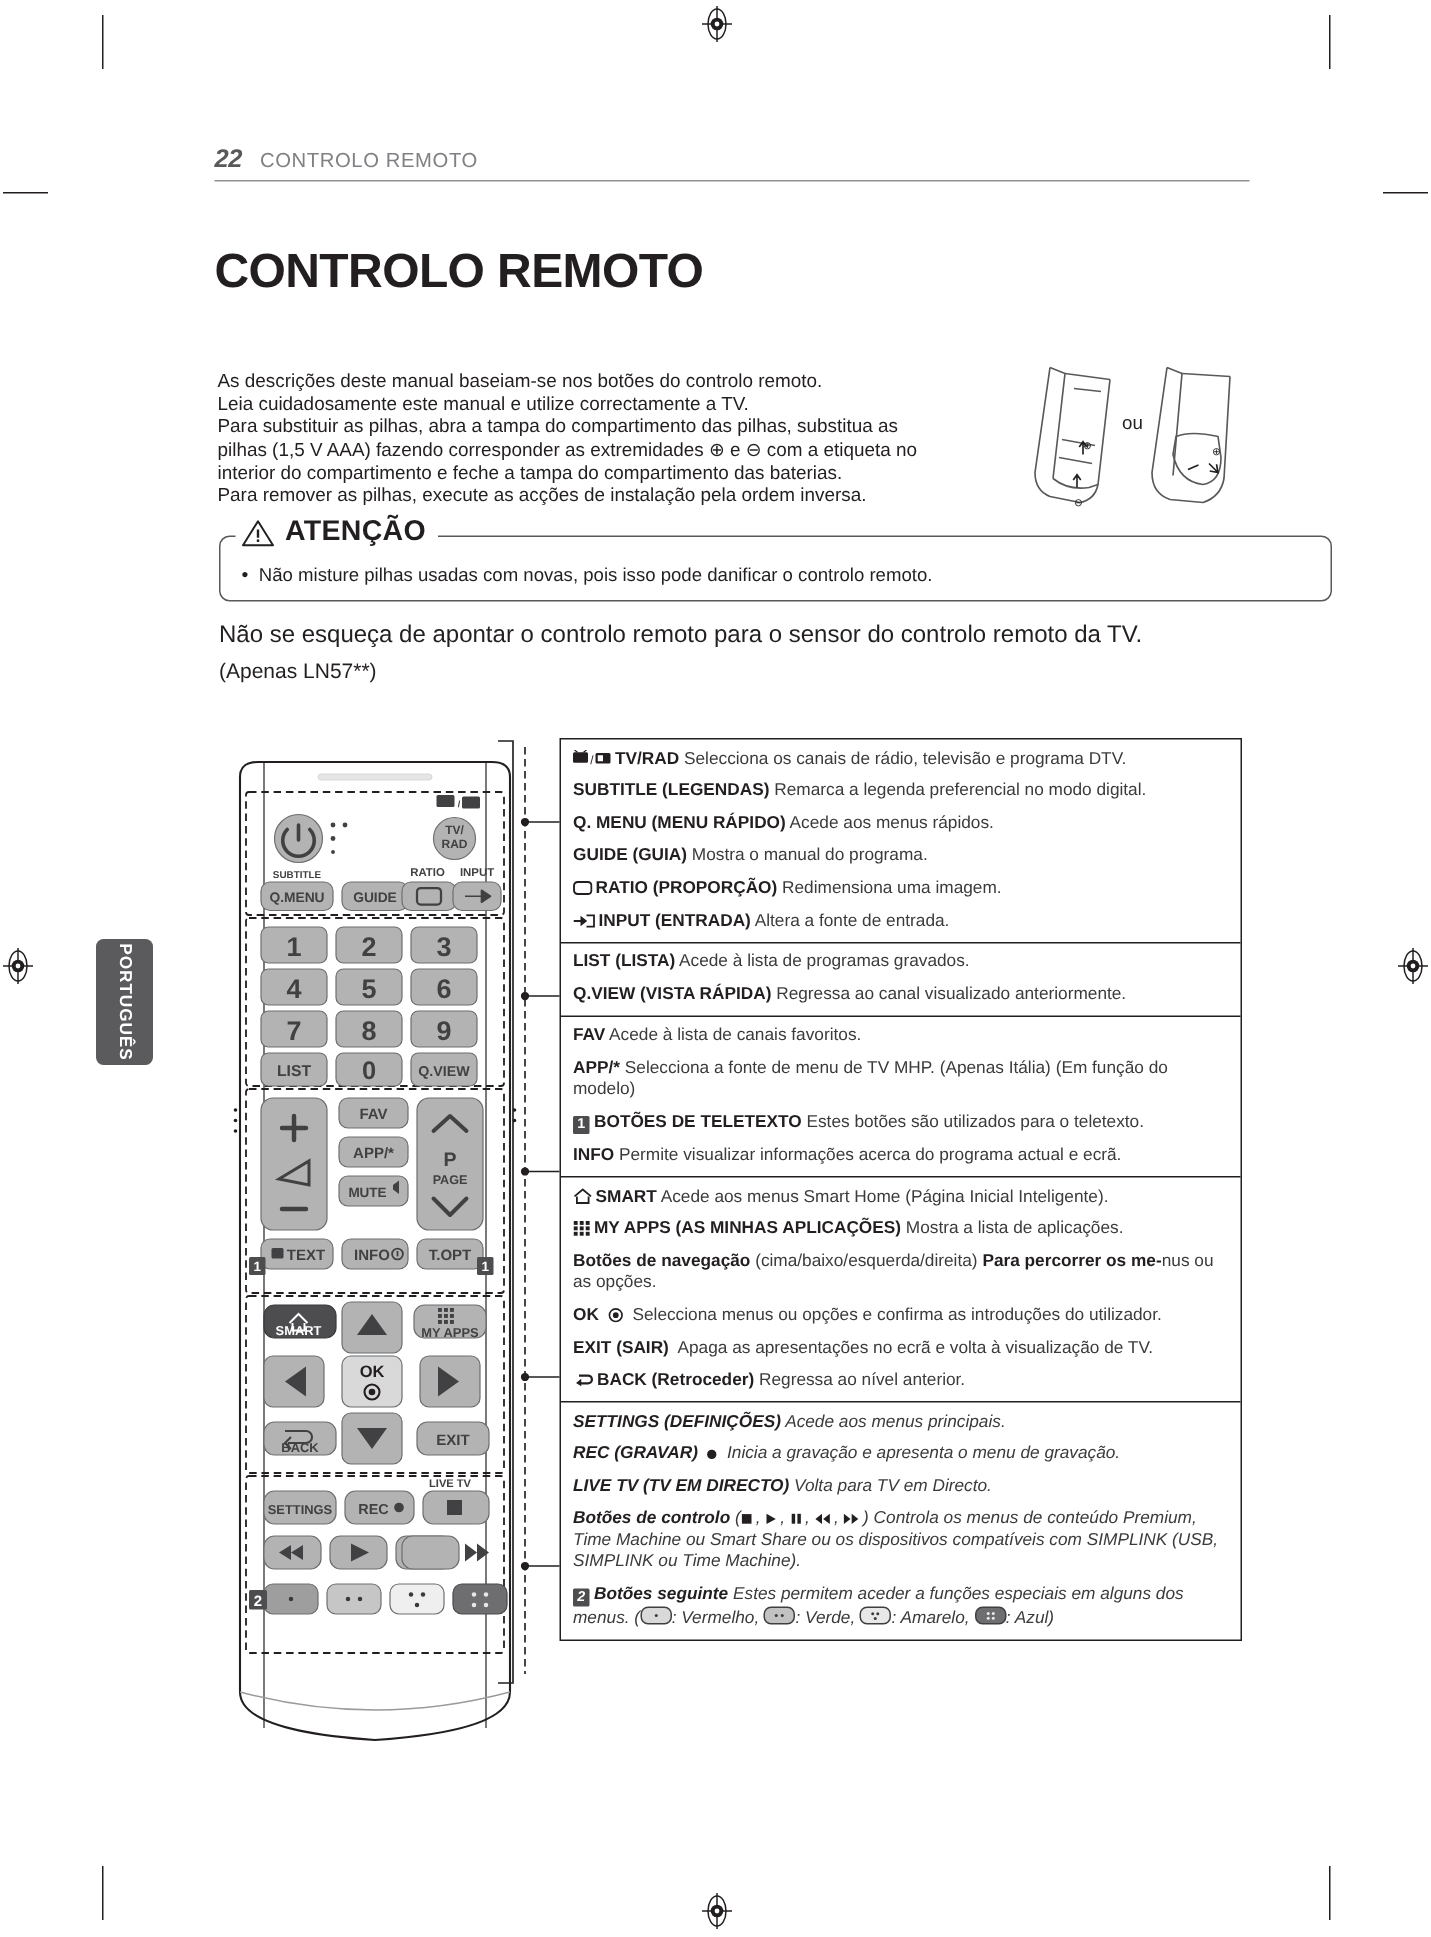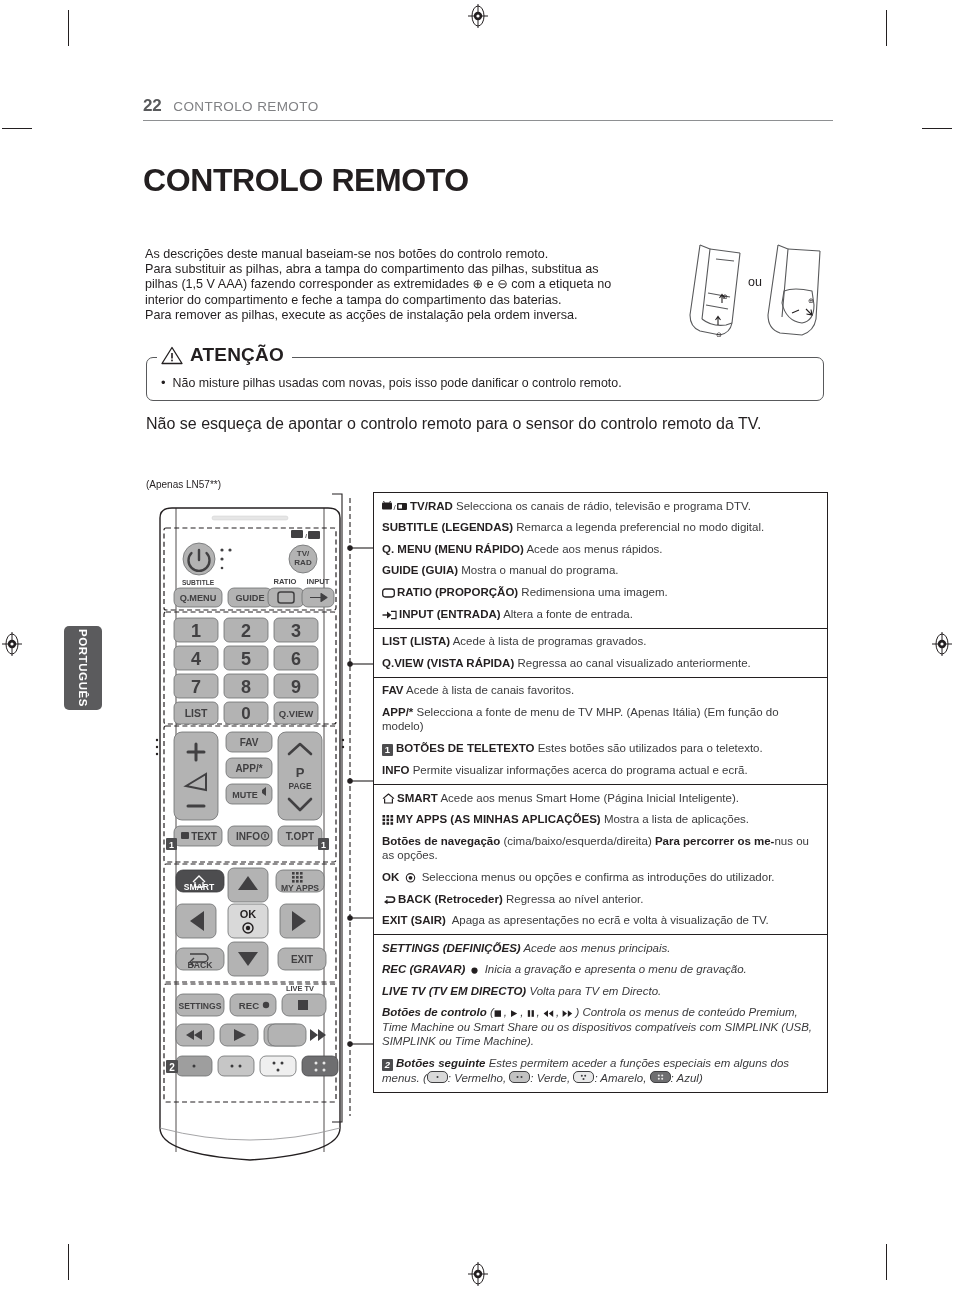--- a/index.html
+++ b/index.html
@@ -20,21 +20,21 @@
   .reg { position:absolute; width:20px; height:24px; }
   .reg svg { display:block; }
 
   
   .page-header {
     position:absolute; left:143px; top:96px; width:690px;
     border-bottom:1px solid #8e9092;
     padding-bottom:4px;
     display:flex; align-items:baseline; gap:12px;
   }
-  .page-num { font-size:17px; font-weight:bold; color:#58595b; letter-spacing:-0.3px;}
+  .page-num { font-size:17px; font-weight:bold; color:#58595b; letter-spacing:-0.3px;font-style:italic;}
   .page-head-title { font-size:13.5px; color:#808184; letter-spacing:0.4px; }
 
   .chapter-title {
     position:absolute; left:143px; top:162px;
     font-size:32px; font-weight:bold; letter-spacing:-0.4px; color:#231f20;
   }
 
   
   .intro {
     position:absolute; left:145px; top:247px; width:545px;
@@ -44,21 +44,21 @@
 
   
   .battery-illo { position:absolute; left:686px; top:243px; width:148px; height:100px; }
   .battery-illo svg { display:block; }
   .ou-label {
     position:absolute; left:748px; top:275px; font-size:12.5px; color:#231f20;
   }
 
   
   .caution {
-    position:absolute; left:146px; top:357px; width:678px; height:44px;
+    position:absolute; left:146px; top:357px; width:742px; height:44px;
     border:1.2px solid #58595b; border-radius:7px;
     box-sizing:border-box;
   }
   .caution-legend {
     position:absolute; left:10px; top:-16px; height:26px;
     background:#ffffff; padding:0 8px 0 4px;
     display:flex; align-items:center; gap:7px;
   }
   .warn-tri { width:22px; height:19px; }
   .caution-title { font-size:19px; font-weight:bold; letter-spacing:0.2px; }
@@ -66,21 +66,21 @@
     position:absolute; left:14px; top:18px; right:10px;
     font-size:12.4px; line-height:15px;
     display:flex; gap:7px;
   }
   .bullet { font-size:13px; line-height:14px; }
 
   .note1 {
     position:absolute; left:146px; top:415px; font-size:16px;
   }
   .note2 {
-    position:absolute; left:146px; top:439px; font-size:10px;margin-top:40px;
+    position:absolute; left:146px; top:439px; font-size:14px;
   }
 
   
   .remote-wrap { position:absolute; left:152px; top:504px; width:200px; height:660px; }
   .remote-wrap svg { display:block; }
 
   
   .connectors { position:absolute; left:330px; top:488px; width:46px; height:640px; }
   .connectors svg { display:block; }
 
@@ -184,20 +184,21 @@
 </div>
 
 <div class="chapter-title">CONTROLO REMOTO</div>
 
 <div class="lang-tab">
   <span>PORTUGUÊS</span>
 </div>
 
 <div class="intro">
   <div>As descrições deste manual baseiam-se nos botões do controlo remoto.</div>
+  <div>Leia cuidadosamente este manual e utilize correctamente a TV.</div>
   <div>Para substituir as pilhas, abra a tampa do compartimento das pilhas, substitua as</div>
   <div>pilhas (1,5 V AAA) fazendo corresponder as extremidades ⊕ e ⊖ com a etiqueta no</div>
   <div>interior do compartimento e feche a tampa do compartimento das baterias.</div>
   <div>Para remover as pilhas, execute as acções de instalação pela ordem inversa.</div>
 </div>
 
 <div class="battery-illo">
   <svg width="148" height="100" viewBox="0 0 148 100">
     <g fill="none" stroke="#58595b" stroke-width="1.1" stroke-linejoin="round">
 
@@ -587,29 +588,29 @@
     <div class="desc-row">
       <b>OK</b>
       <span class="ic" style="margin-left:3px;">
         <svg width="11" height="11" viewBox="0 0 11 11">
           <circle cx="5.5" cy="5.8" r="4.2" fill="none" stroke="#231f20" stroke-width="1.1"></circle>
           <circle cx="5.5" cy="5.8" r="1.9" fill="#231f20"></circle>
         </svg>
       </span><span class="lt"> Selecciona menus ou opções e confirma as introduções do utilizador.</span>
     </div>
     <div class="desc-row">
+      <b>EXIT (SAIR)</b><span class="lt">&nbsp; Apaga as apresentações no ecrã e volta à visualização de TV.</span>
+    </div>
+    <div class="desc-row">
       <span class="ic">
         <svg width="14" height="11" viewBox="0 0 14 11">
           <path d="M4 3 h6 a2.6 2.6 0 0 1 0 5.2 h-5" fill="none" stroke="#231f20" stroke-width="1.5"></path>
           <path d="M5.5 5.2 L2 8 L5.5 10.2 Z" fill="#231f20"></path>
         </svg>
       </span><b>BACK (Retroceder)</b><span class="lt"> Regressa ao nível anterior.</span>
-    </div>
-    <div class="desc-row">
-      <b>EXIT (SAIR)</b><span class="lt">&nbsp; Apaga as apresentações no ecrã e volta à visualização de TV.</span>
     </div>
   </div>
 
   <div class="desc-sec">
     <div class="desc-row">
       <b>SETTINGS (DEFINIÇÕES)</b><span class="lt"> Acede aos menus principais.</span>
     </div>
     <div class="desc-row">
       <b>REC (GRAVAR)</b>
       <span class="ic" style="margin-left:2px;">

